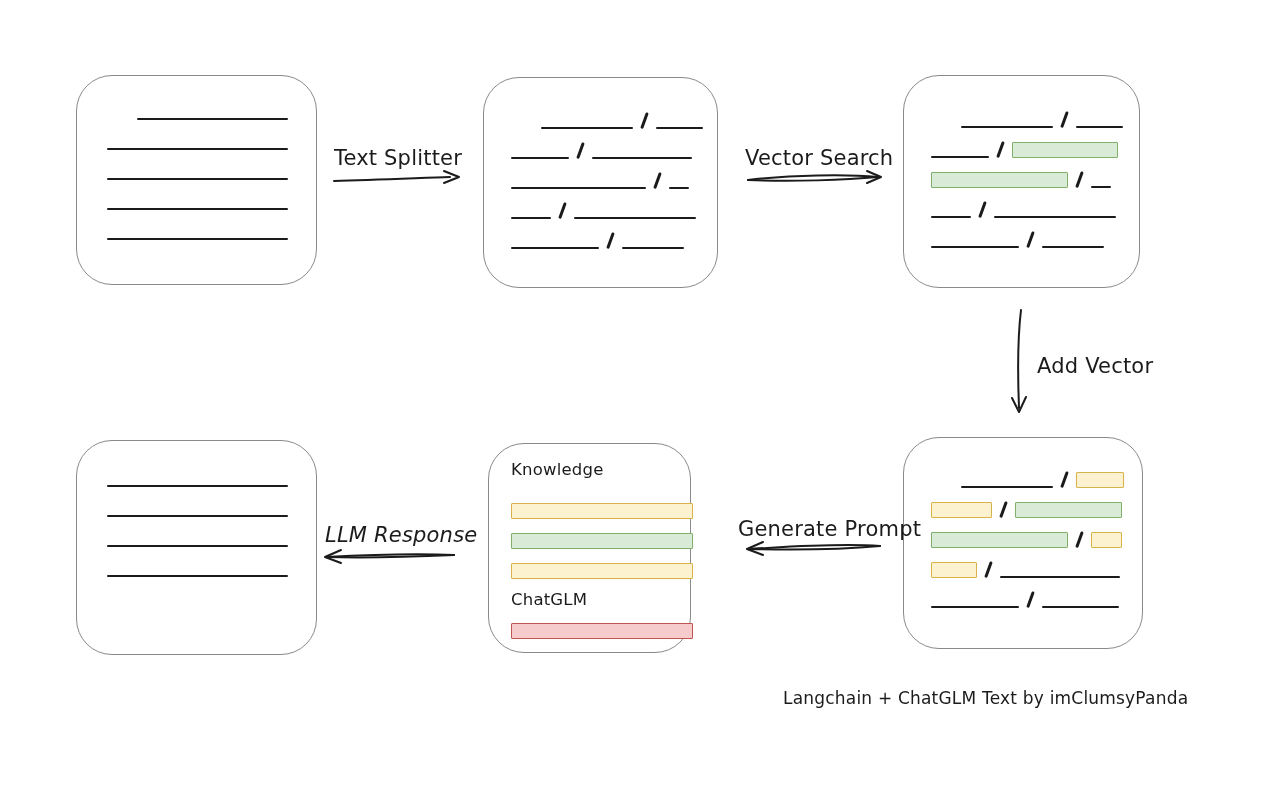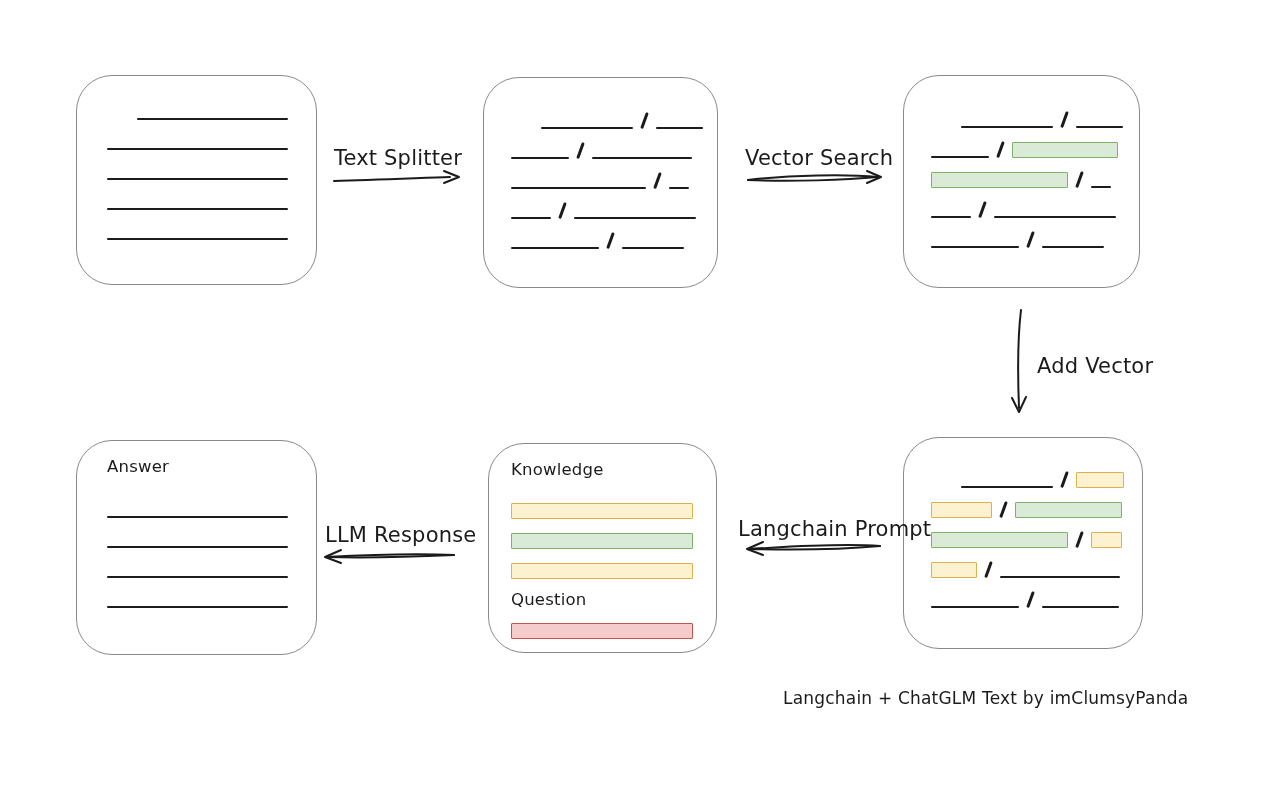--- a/index.html
+++ b/index.html
@@ -158,60 +158,59 @@
         <span class="seg seg-line" style="width: 120px;"></span>
       </div>
       <div class="row">
         <span class="seg seg-line" style="width: 88px;"></span>
         <span class="seg seg-slash"></span>
         <span class="seg seg-line" style="width: 77px;"></span>
       </div>
     </div>
 </div>
 
-<div class="arrow-label" style="left:738px;top:517px;width:146px;">Langchain Prompt</div>
+<div class="arrow-label" style="left:738px;top:517px;width:146px;">Generate Prompt</div>
 <svg class="arrow-svg" style="left:736px;top:539px;" width="146" height="20" viewBox="0 0 146 20">
   <path d="M144,7 C 100,4 50,8 12,10"></path>
   <path d="M144,7 C 100,11 50,11 12,10"></path>
   <polyline points="27,3 11,10 27,16"></polyline>
 </svg>
 
-<div class="node" style="left:488px;top:443px;width:229px;height:210px;">
+<div class="node" style="left:488px;top:443px;width:203px;height:210px;">
   <div style="position:absolute;left:22px;top:16px;">
     <div class="box-title" style="height:29px;">Knowledge</div>
     <div>
         <div class="row">
           <span class="seg seg-yellow" style="width: 182px;"></span>
         </div>
         <div class="row">
           <span class="seg seg-green" style="width: 182px;"></span>
         </div>
         <div class="row">
           <span class="seg seg-yellow" style="width: 182px;"></span>
         </div>
       </div>
-    <div class="box-title" style="height:30px;display:flex;align-items:flex-end;">Question</div>
+    <div class="box-title" style="height:30px;display:flex;align-items:flex-end;">ChatGLM</div>
     <div>
         <div class="row">
           <span class="seg seg-red" style="width: 182px;"></span>
         </div>
       </div>
   </div>
 </div>
 
-<div class="arrow-label" style="left:325px;top:523px;width:130px;">LLM Response</div>
+<div class="arrow-label" style="left:325px;top:523px;width:130px;font-style:italic;">LLM Response</div>
 <svg class="arrow-svg" style="left:314px;top:547px;" width="142" height="20" viewBox="0 0 142 20">
   <path d="M140,8 C 95,6 50,8 12,10"></path>
   <path d="M140,8 C 95,10 50,11 12,10"></path>
   <polyline points="27,3 11,10 27,16"></polyline>
 </svg>
 
 <div class="node" style="left:76px;top:440px;width:241px;height:215px;">
   <div style="position:absolute;left:30px;top:16px;">
-    <div class="box-title" style="height:31px;">Answer</div>
     <div>
         <div class="row">
           <span class="seg seg-line" style="width: 181px;"></span>
         </div>
         <div class="row">
           <span class="seg seg-line" style="width: 181px;"></span>
         </div>
         <div class="row">
           <span class="seg seg-line" style="width: 181px;"></span>
         </div>

